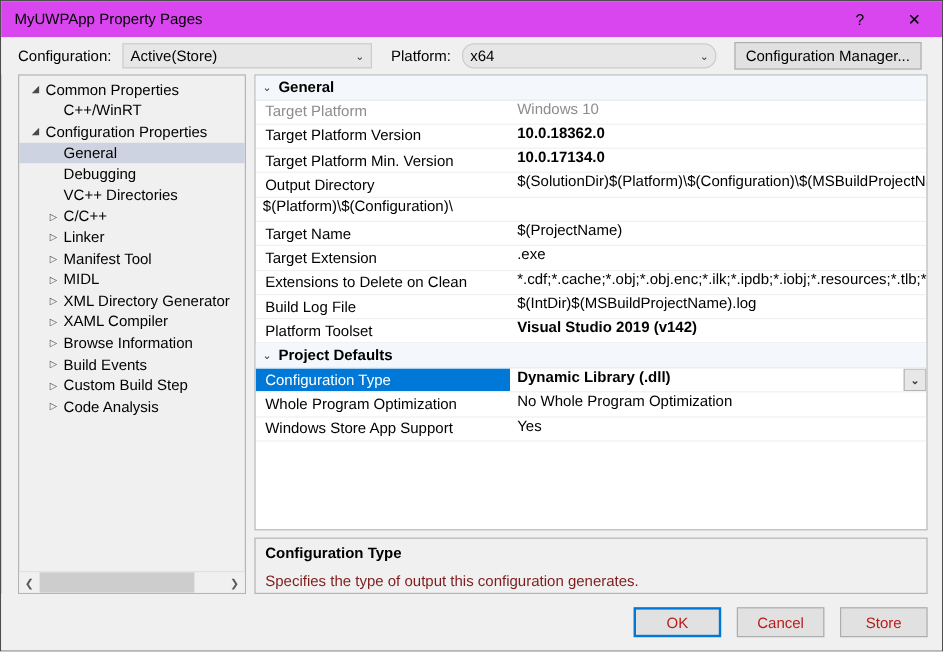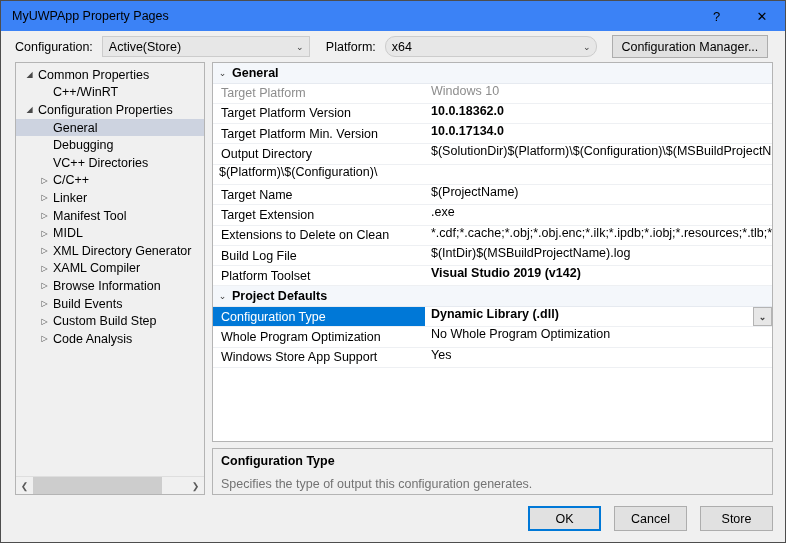--- a/index.html
+++ b/index.html
@@ -23,21 +23,21 @@
     border: 1px solid #4d4d4d;
     background: #f0f0f0;
     display: flex;
     flex-direction: column;
   }
 
   
   .titlebar {
     height: 30px;
     flex: 0 0 30px;
-    background: #3b82f6;
+    background: #d946ef;
     display: flex;
     align-items: center;
     padding-left: 11px;
     box-sizing: border-box;
   }
   .titlebar-text {
     font-size: 12.5px;
     color: #000000;
     flex: 1 1 auto;
     white-space: nowrap;
@@ -300,21 +300,21 @@
     overflow: hidden;
   }
   .desc-title {
     font-size: 12.5px;
     font-weight: bold;
     color: #000;
     white-space: nowrap;
   }
   .desc-text {
     font-size: 12.5px;
-    color: #737373;
+    color: #7f1d1d;
     margin-top: 9px;
     white-space: nowrap;
   }
 
   
   .footer {
     flex: 0 0 47px;
     display: flex;
     align-items: center;
     justify-content: flex-end;
@@ -323,21 +323,21 @@
     background: #f0f0f0;
   }
   .footer-btn {
     width: 73px;
     height: 25px;
     background: #e1e1e1;
     border: 1px solid #adadad;
     box-sizing: border-box;
     font-family: "Liberation Sans", sans-serif;
     font-size: 12.5px;
-    color: #000000;
+    color: #b91c1c;
     display: flex;
     align-items: center;
     justify-content: center;
     margin-left: 13px;
   }
   .footer-btn.default {
     border: 2px solid #0078d7;
   }
 </style>
 </head>

